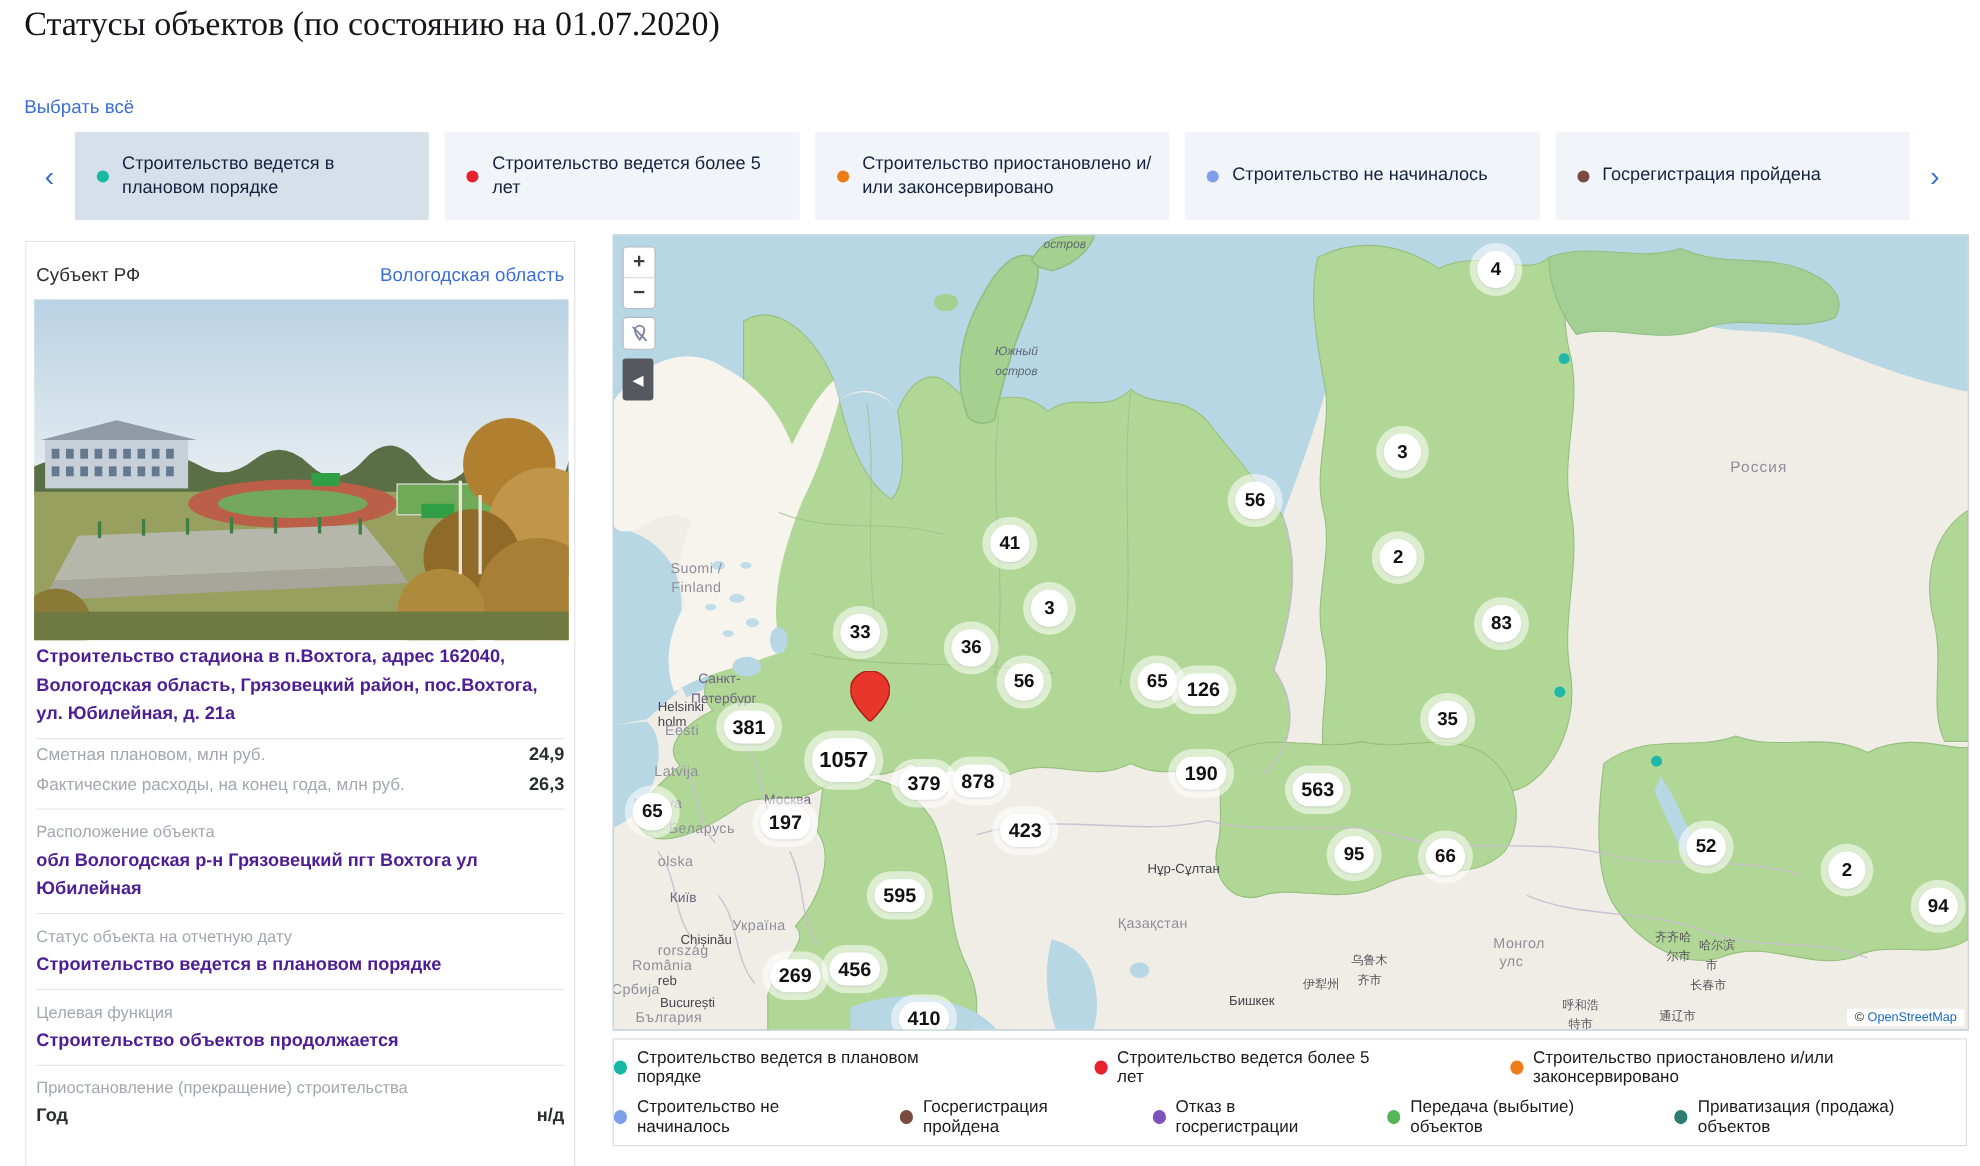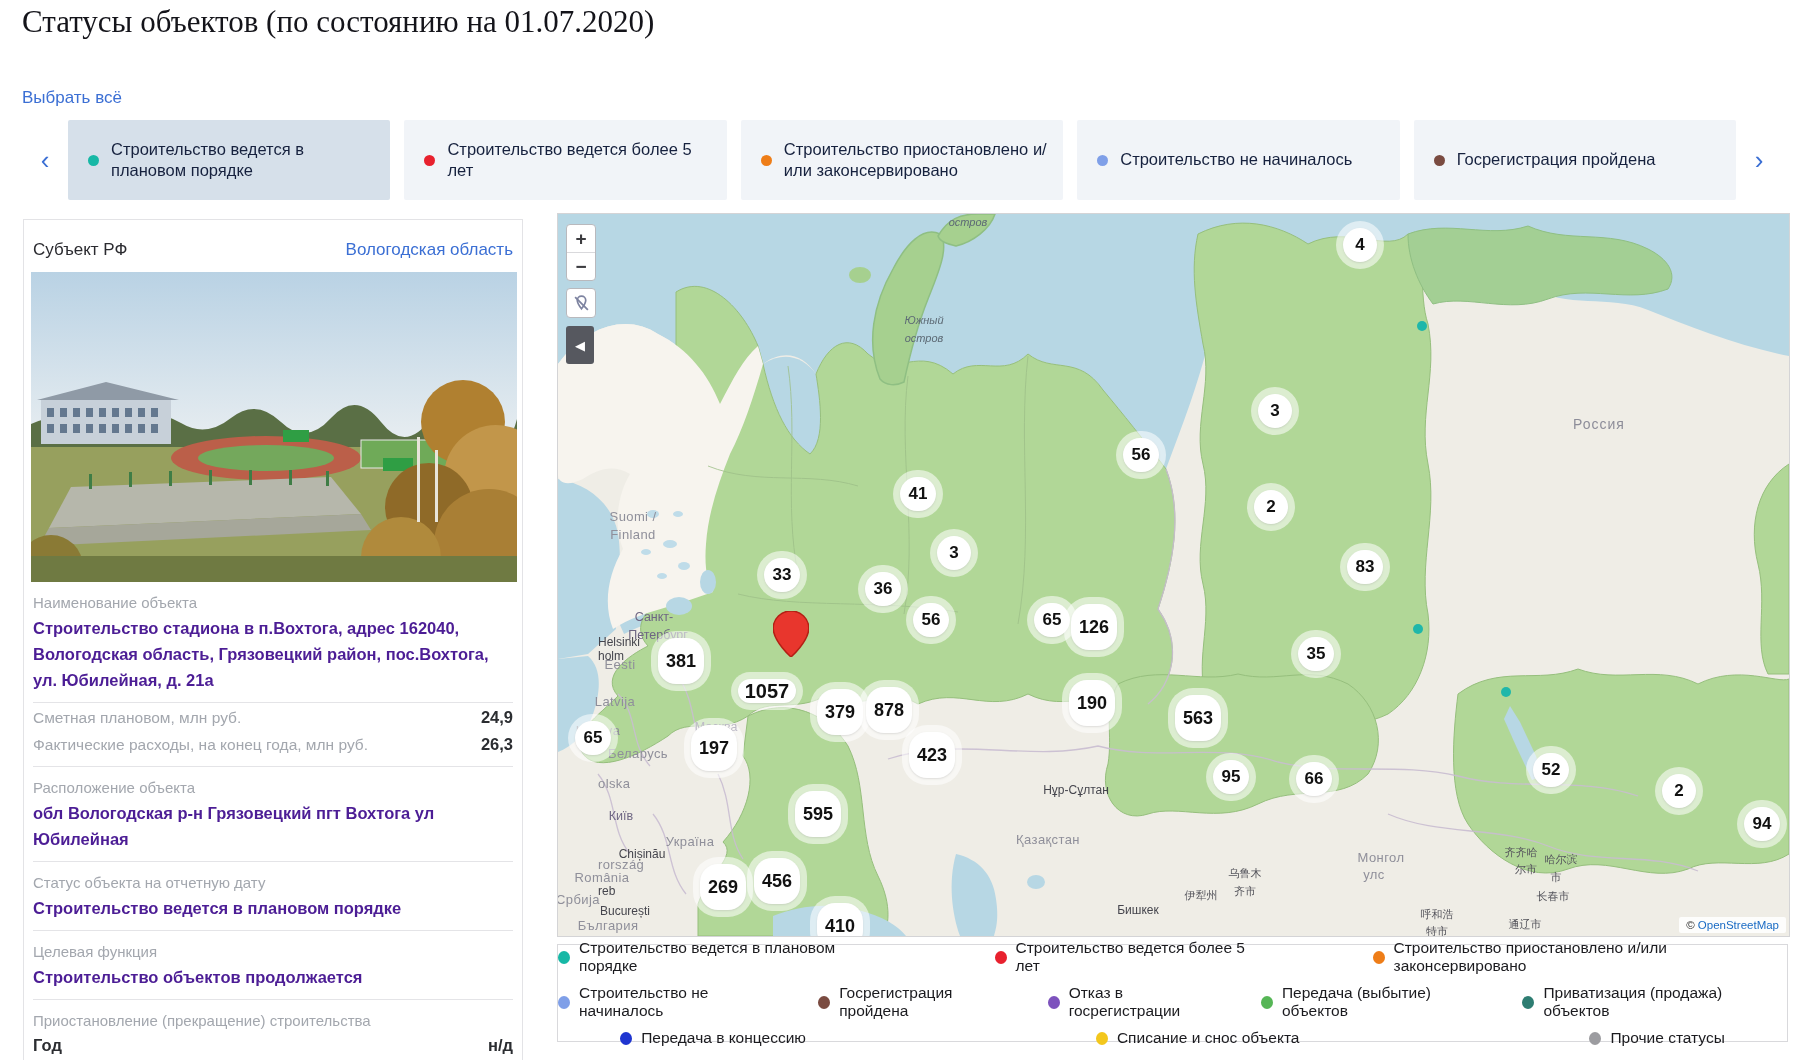--- a/index.html
+++ b/index.html
@@ -43,22 +43,22 @@
   .k-city{font-size:12px;color:#45454d;}
   .k-cap{font-size:12.5px;color:#6e6683;}
   .k-water{font-size:11px;font-style:italic;color:#5d6a75;}
   .k-ru{font-size:14px;color:#8d8d99;letter-spacing:1px;}
   .k-cjk{font-size:11px;color:#55555c;}
   .cluster{position:absolute;transform:translate(-50%,-50%);background:#fff;border-radius:50%;
            display:flex;align-items:center;justify-content:center;font-weight:bold;color:#111;
            box-shadow:0 0 0 7px rgba(255,255,255,.55),0 1px 2px rgba(0,0,0,.25);cursor:pointer;}
   .cluster.s1{width:34px;height:34px;font-size:17px;}
   .cluster.s2{width:36px;height:34px;font-size:17px;border-radius:17px;}
-  .cluster.s3{width:46px;height:46px;font-size:18px;border-radius:18px;}
-  .cluster.s4{width:58px;height:24px;font-size:20px;border-radius:20px;}
+  .cluster.s3{width:46px;height:30px;font-size:18px;border-radius:18px;}
+  .cluster.s4{width:58px;height:40px;font-size:20px;border-radius:20px;}
   .tdot{position:absolute;width:10px;height:10px;border-radius:50%;background:#1fb7aa;transform:translate(-50%,-50%);}
   .pin{position:absolute;transform:translate(-50%,-100%);cursor:pointer;}
   
   .zoom-box{position:absolute;left:8px;top:10px;width:28px;background:#fff;border:1px solid #b9b9bd;
             border-radius:4px;overflow:hidden;}
   .zoom-btn{height:27px;text-align:center;font-size:19px;font-weight:bold;color:#3c3c40;line-height:27px;cursor:pointer;}
   .zoom-btn + .zoom-btn{border-top:1px solid #d9d9dc;}
   .pinoff-btn{position:absolute;left:8px;top:74px;width:28px;height:28px;background:#fff;border:1px solid #b9b9bd;
               border-radius:4px;display:flex;align-items:center;justify-content:center;cursor:pointer;}
   .collapse-btn{position:absolute;left:8px;top:112px;width:28px;height:38px;background:#56585f;border-radius:3px;
@@ -170,21 +170,20 @@
       <circle cx="398" cy="235" r="44" fill="#8f6a28"></circle>
       <circle cx="458" cy="272" r="55" fill="#a97f35"></circle>
       <circle cx="370" cy="285" r="40" fill="#b08a3c"></circle>
       <rect x="386" y="165" width="3" height="85" fill="#e8e4da"></rect>
       <rect x="404" y="178" width="3" height="72" fill="#e8e4da"></rect>
       <circle cx="20" cy="295" r="32" fill="#8a7a35"></circle>
     </g>
     <rect x="0" y="284" width="486" height="26" fill="#6f7a42"></rect>
   </svg>
   <div class="fields" id="fields">
-      <div class="f-label">Наименование объекта</div>
       <div class="f-value">Строительство стадиона в п.Вохтога, адрес 162040, Вологодская область, Грязовецкий район, пос.Вохтога, ул. Юбилейная, д. 21а</div>
       <div class="divider"></div>
       <div class="pair muted">
         <span class="pl">Сметная плановом, млн руб.</span>
         <span class="pv">24,9</span>
       </div>
       <div class="pair muted">
         <span class="pl">Фактические расходы, на конец года, млн руб.</span>
         <span class="pv">26,3</span>
       </div>
@@ -398,27 +397,13 @@
       </div>
       <div class="legend-item">
         <span class="dot" style="background: rgb(86, 182, 86);"></span>
         <span>Передача (выбытие) объектов</span>
       </div>
       <div class="legend-item">
         <span class="dot" style="background: rgb(46, 125, 114);"></span>
         <span>Приватизация (продажа) объектов</span>
       </div>
     </div>
-    <div class="legend-row r3">
-      <div class="legend-item">
-        <span class="dot" style="background: rgb(31, 53, 208);"></span>
-        <span>Передача в концессию</span>
-      </div>
-      <div class="legend-item">
-        <span class="dot" style="background: rgb(243, 199, 29);"></span>
-        <span>Списание и снос объекта</span>
-      </div>
-      <div class="legend-item">
-        <span class="dot" style="background: rgb(156, 156, 160);"></span>
-        <span>Прочие статусы</span>
-      </div>
-    </div>
   </div>
 
 </body></html>

